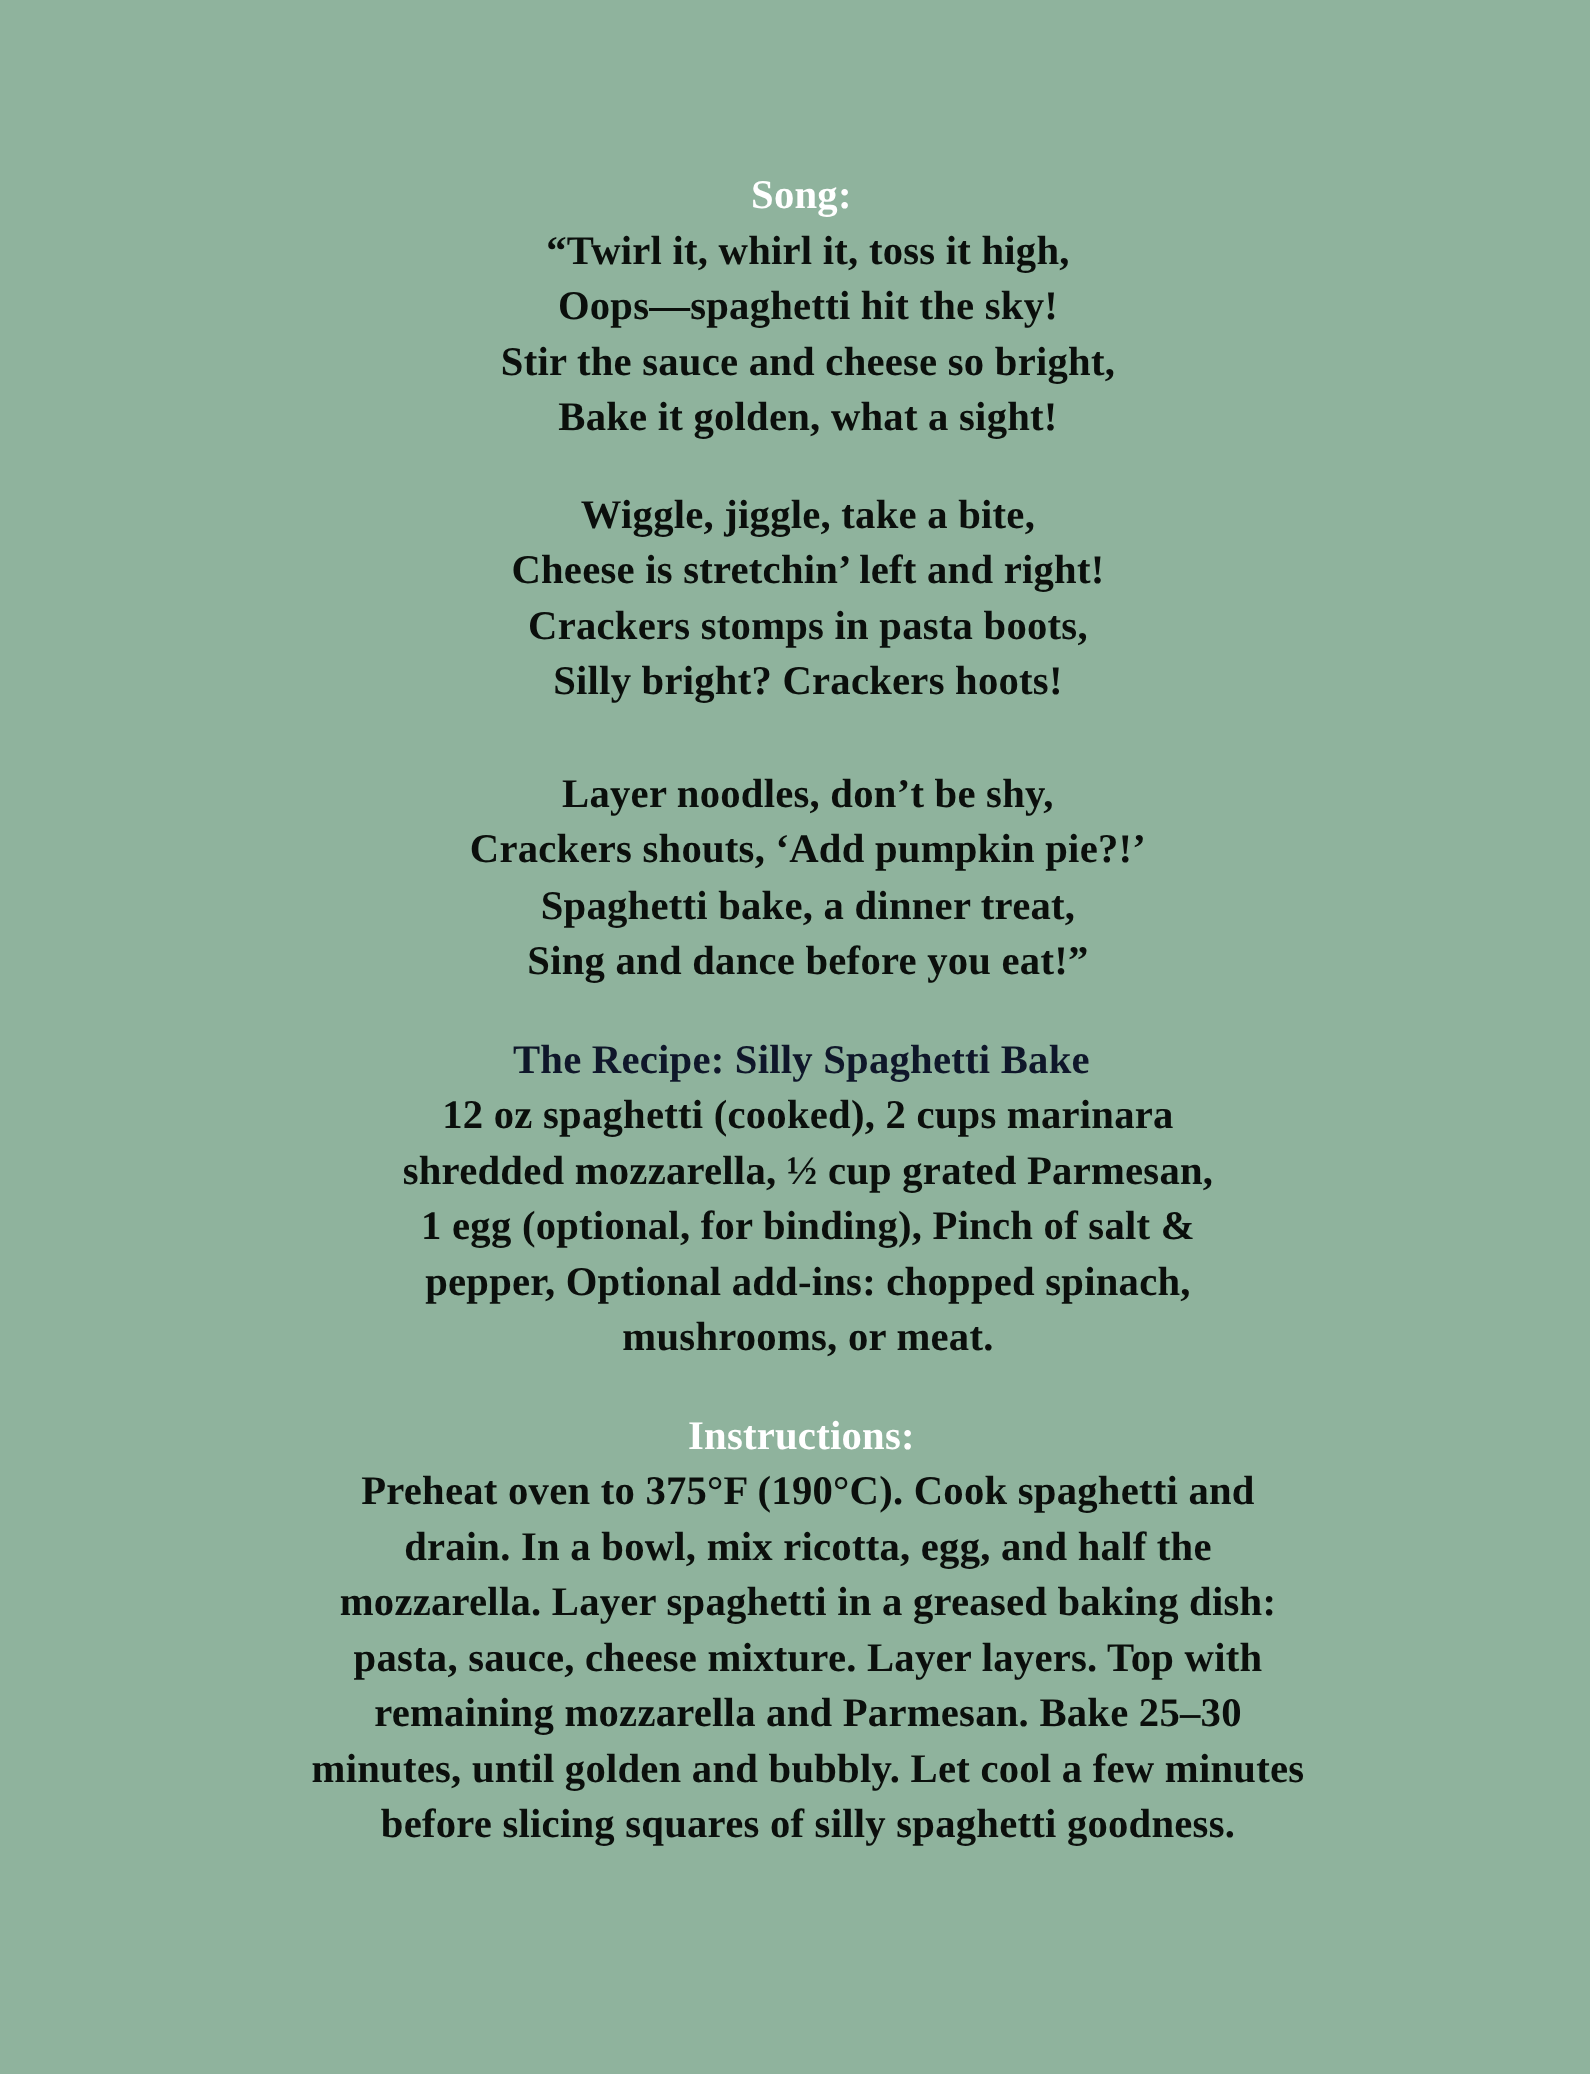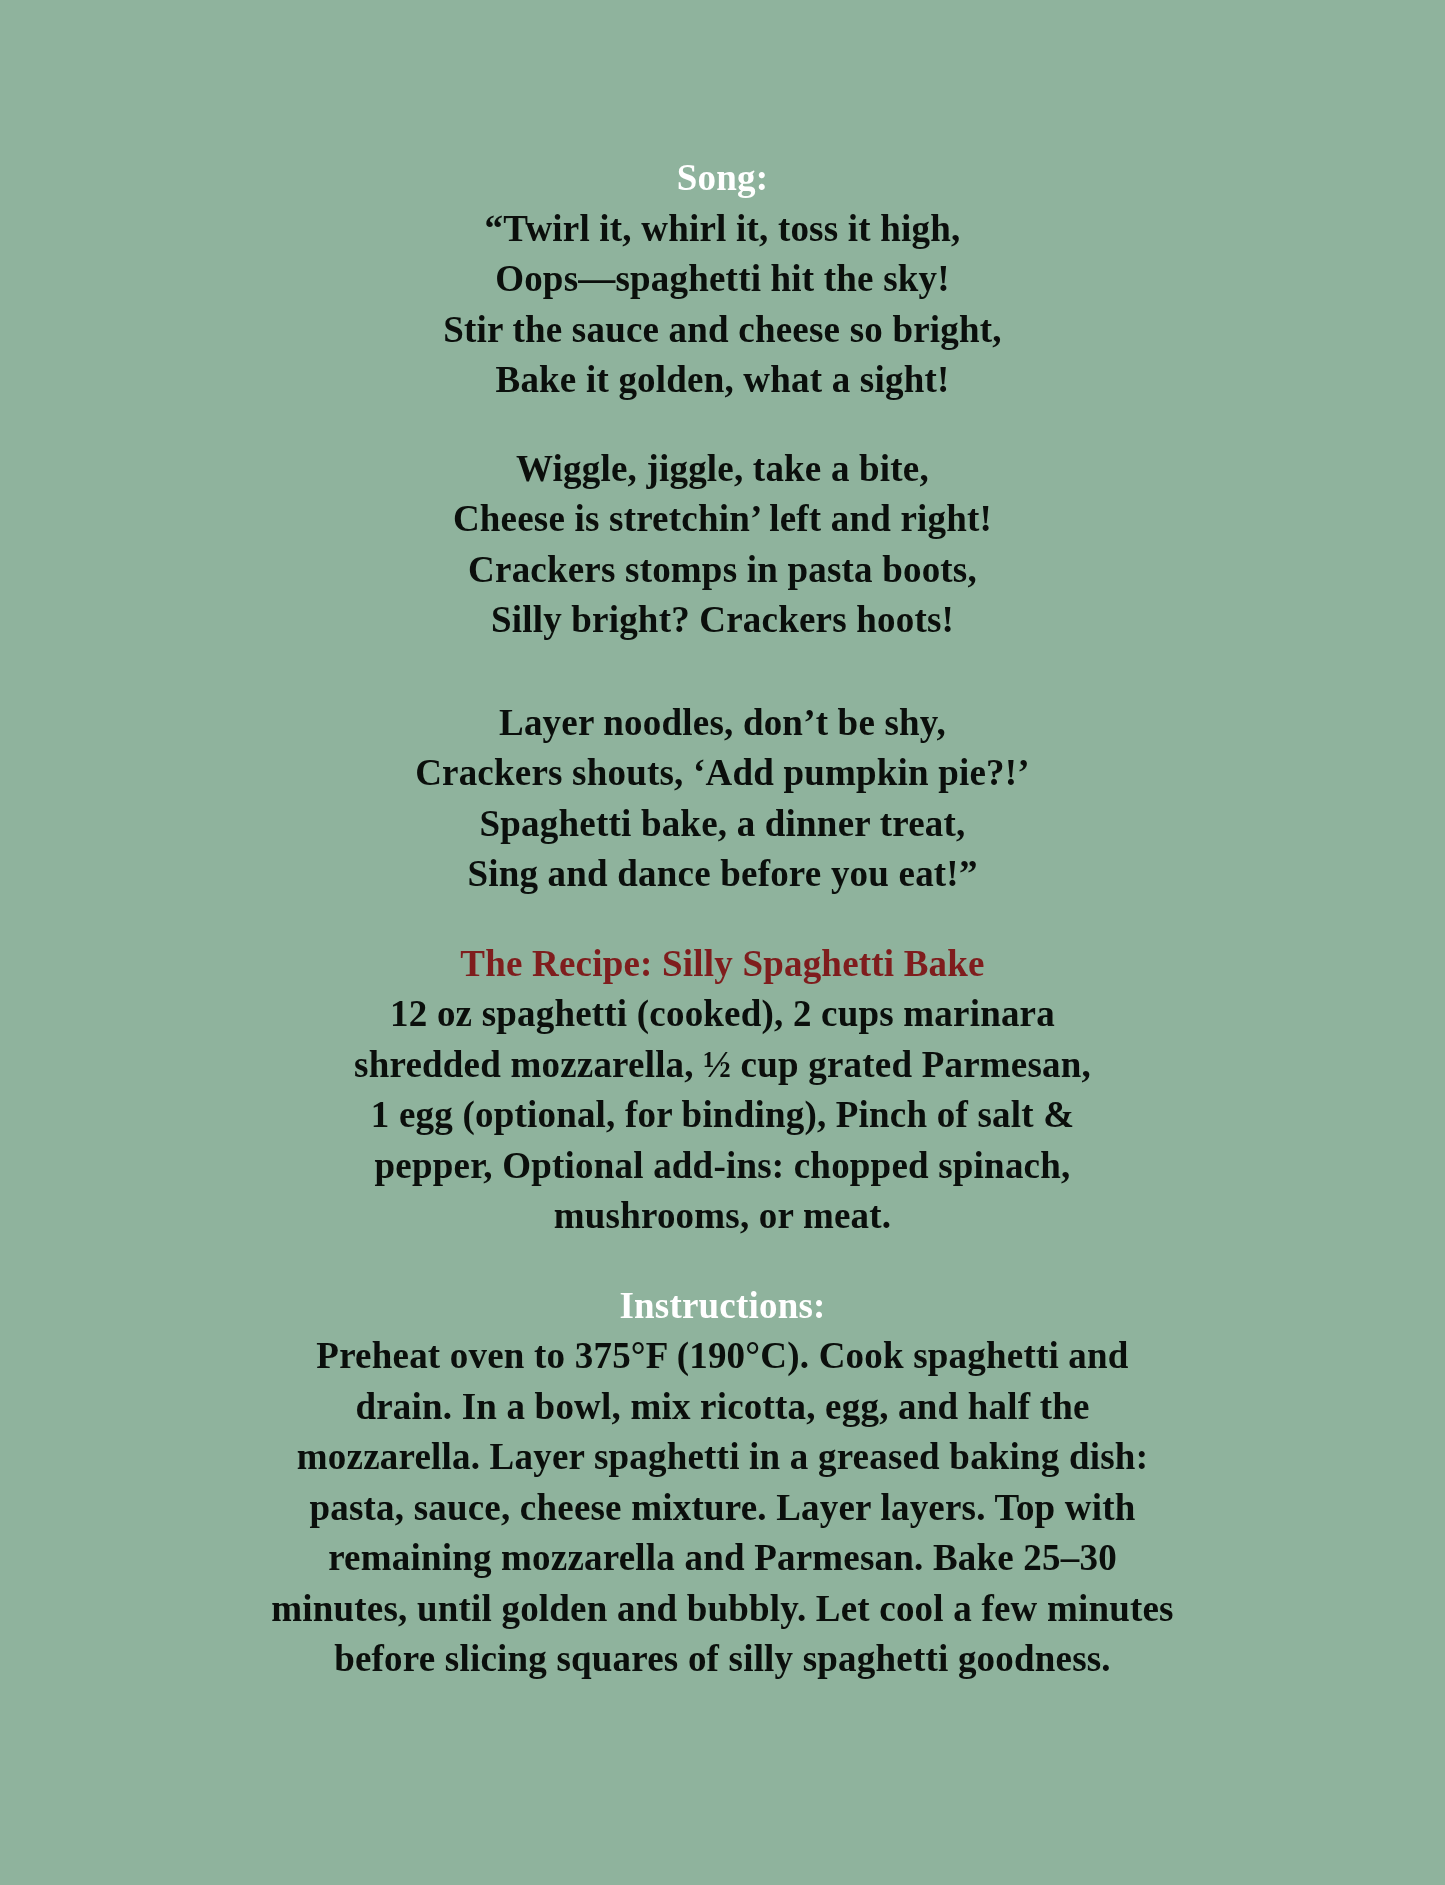--- a/index.html
+++ b/index.html
@@ -26,21 +26,21 @@
     .line {
       display: block;
       font-size: 37px;
       line-height: 50.5px;
       white-space: nowrap;
       letter-spacing: 0.2px;
     }
     .heading {
       color: #ffffff;
     }
-    .block { display: block; }
+    .block { display: block; margin-left: 12px; }
     .gap-a { margin-top: 38px; }
     .gap-b { margin-top: 52px; }
     .gap-c { margin-top: 39px; }
   </style>
 </head>
 <body style="background: rgb(143, 179, 157); color: rgb(11, 15, 12);">
 
 <div class="page">
 
   <section class="block">
@@ -62,21 +62,21 @@
 
     <div class="block gap-b">
       <span class="line">Layer noodles, don’t be shy,</span>
       <span class="line">Crackers shouts, ‘Add pumpkin pie?!’</span>
       <span class="line">Spaghetti bake, a dinner treat,</span>
       <span class="line">Sing and dance before you eat!”</span>
     </div>
   </section>
 
   <section class="block gap-c">
-    <span class="line heading" style="color: #7f1d1d;">The Recipe:  Silly Spaghetti Bake</span>
+    <span class="line heading" style="color: #0f172a;">The Recipe:  Silly Spaghetti Bake</span>
     <div class="block">
       <span class="line">12 oz spaghetti (cooked), 2 cups marinara</span>
       <span class="line">shredded mozzarella, ½ cup grated Parmesan,</span>
       <span class="line">1 egg (optional, for binding), Pinch of salt &amp;</span>
       <span class="line">pepper, Optional add-ins: chopped spinach,</span>
       <span class="line">mushrooms, or meat.</span>
     </div>
   </section>
 
   <section class="block gap-c">

